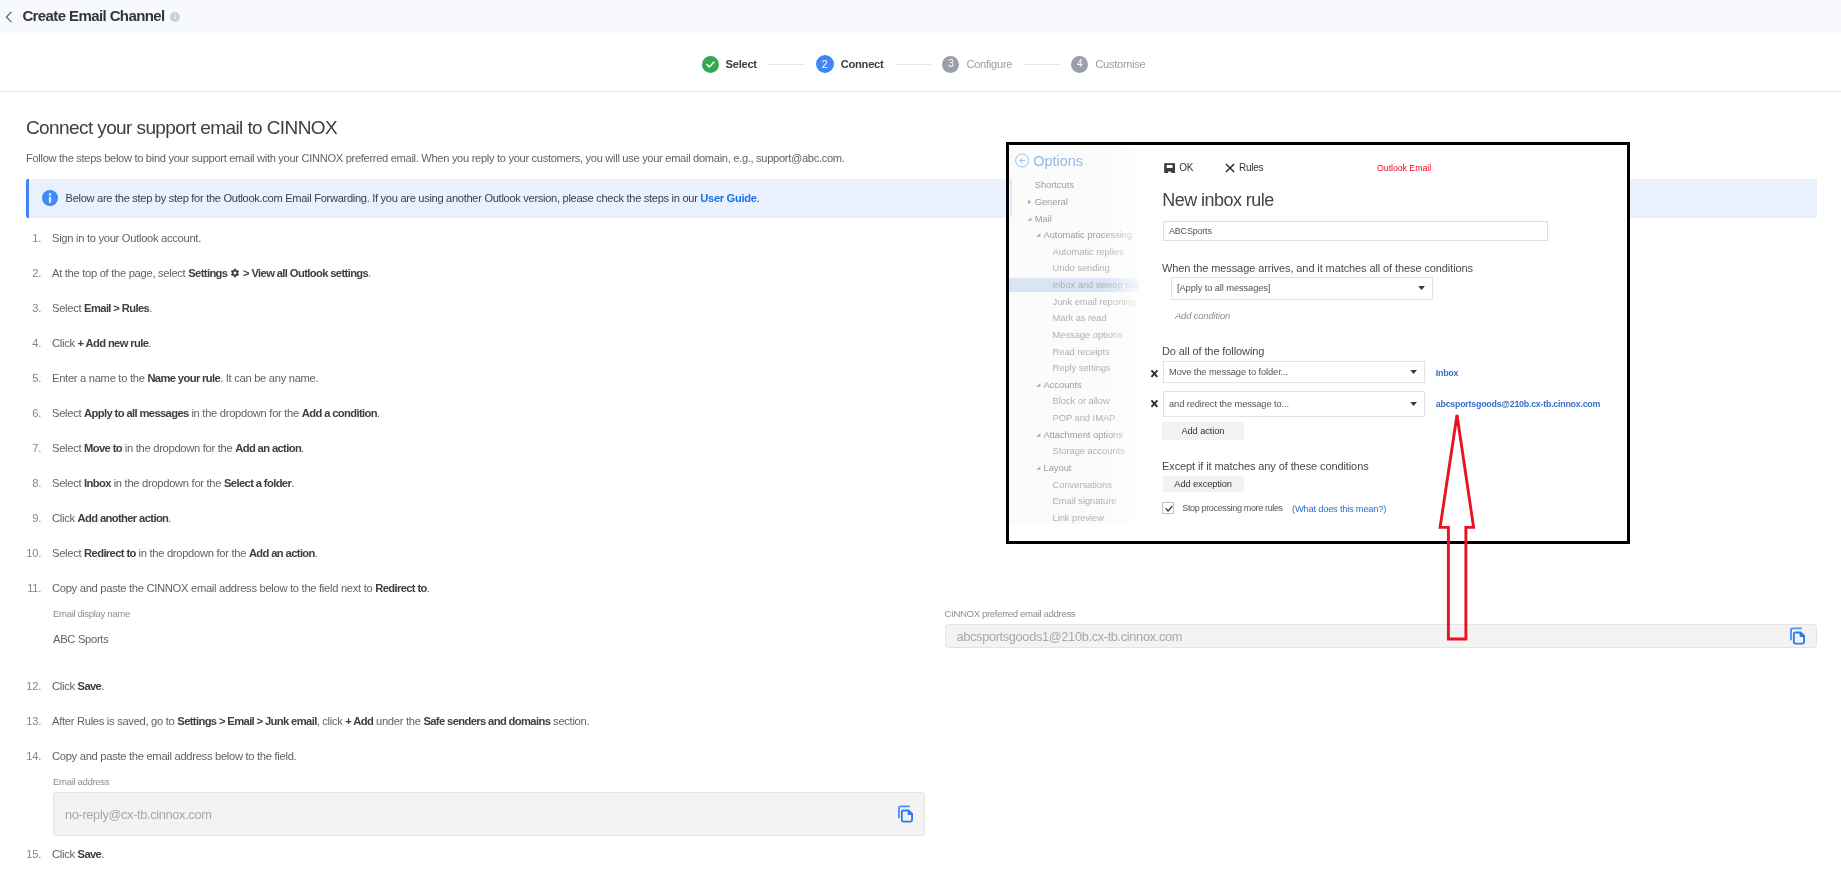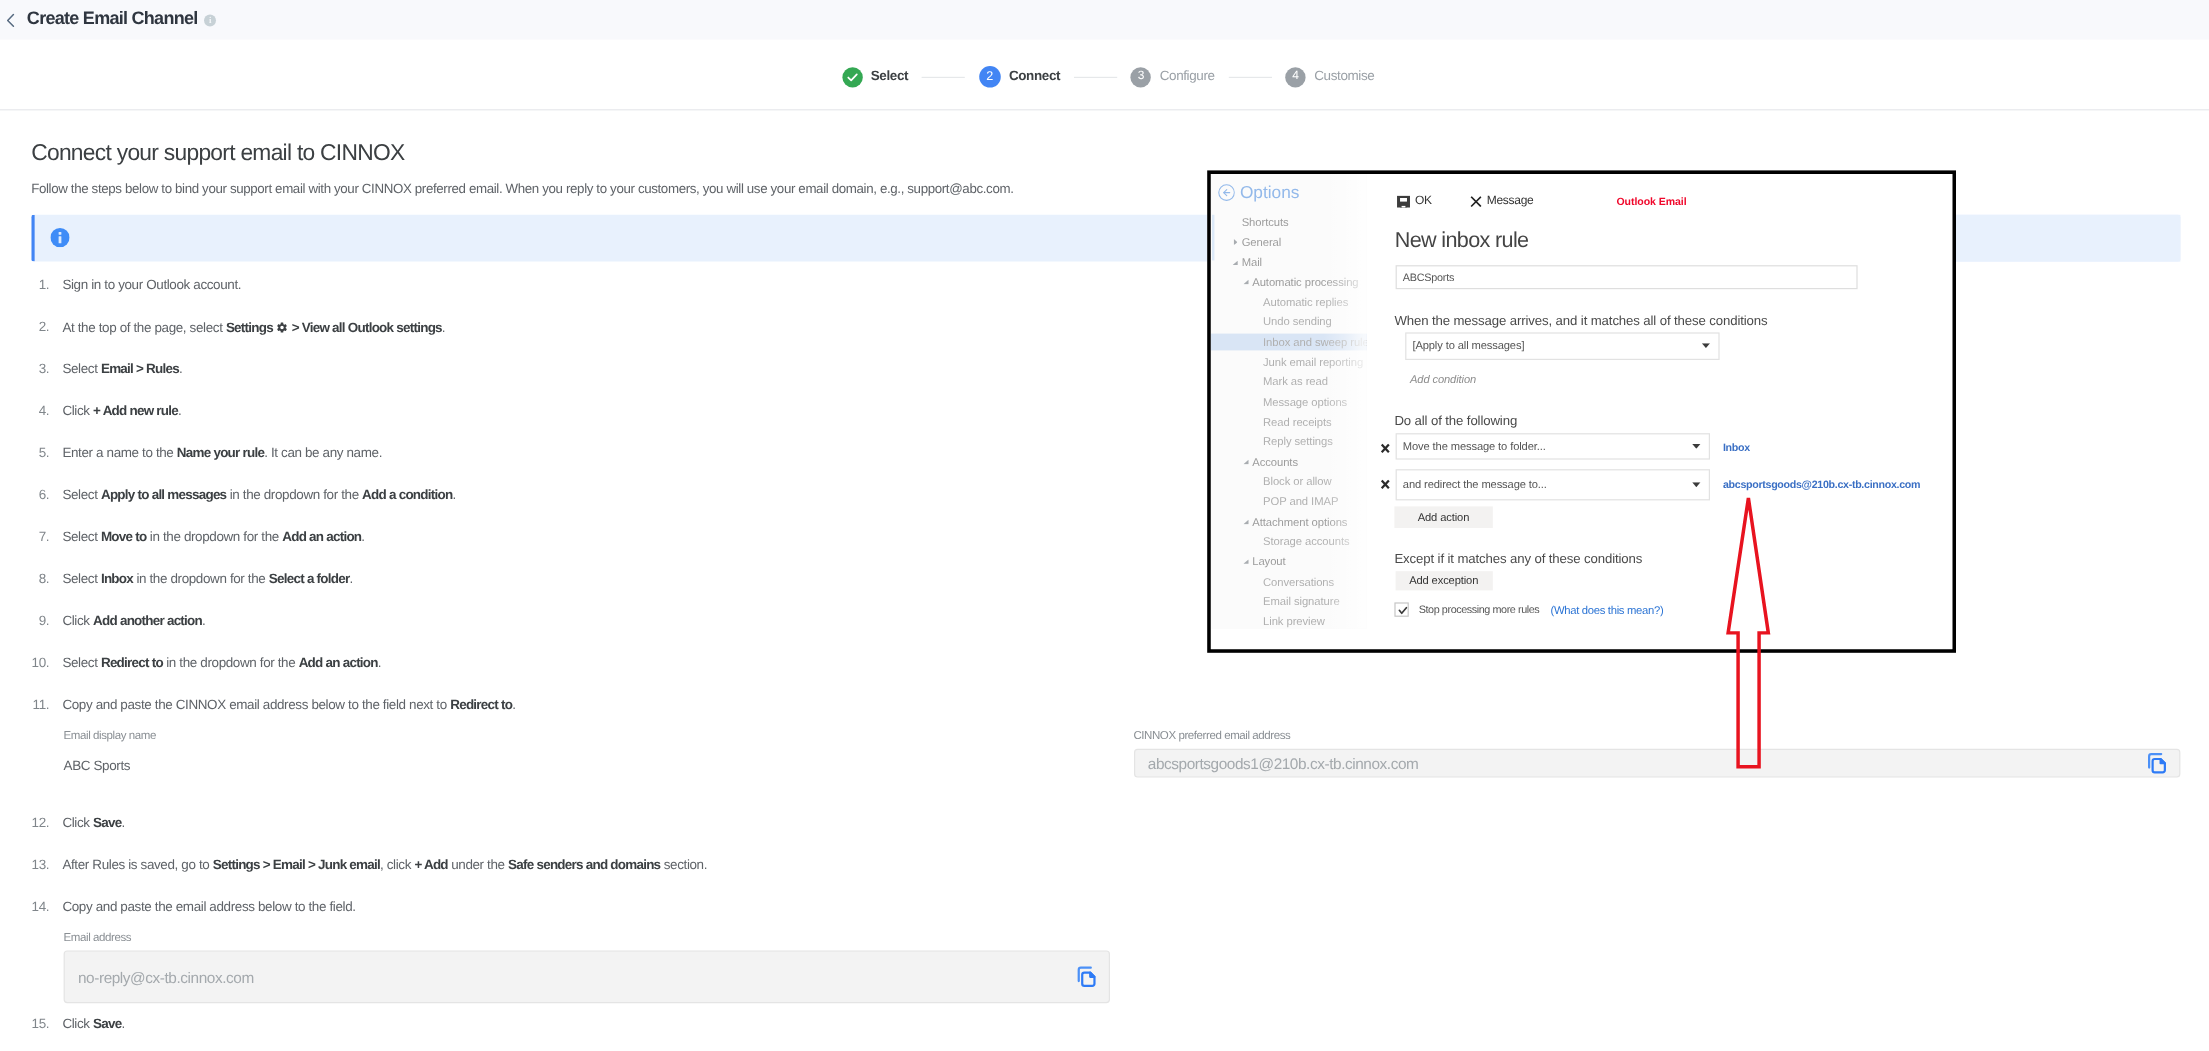--- a/index.html
+++ b/index.html
@@ -81,21 +81,21 @@
   .opt-head { position:absolute; display:flex; align-items:center; }
   .opt-head .txt { font-size:14.4px; color:#93b9ea; margin-left:4.2px; font-weight:normal; letter-spacing:0px; line-height:1; }
   .nav-item { position:absolute; height:13px; font-size:9.4px; letter-spacing:-0.05px; white-space:nowrap;
      display:flex; align-items:center; line-height:13px; }
   .nav-item .arw { position:absolute; line-height:0; }
   .nav-sel { position:absolute; left:0; width:130px; height:14px; background:#d9e5f5; }
   .nav-accent { position:absolute; left:1px; width:2px; background:#dce9f8; }
 
   .form { position:absolute; left:0; top:0; width:618px; height:396px; }
   .tbtn { position:absolute; font-size:10px; letter-spacing:-0.25px; color:#333; display:flex; align-items:center; line-height:1; }
-  .badge-red { position:absolute; font-size:8.8px; color:#f0072b; font-weight:bold; letter-spacing:-0.05px; line-height:1; }
+  .badge-red { position:absolute; font-size:8.8px; color:#f0072b; font-weight:normal; letter-spacing:-0.05px; line-height:1;margin-left:30px; }
   .f-h1 { position:absolute; font-size:18px; letter-spacing:-0.55px; color:#444; font-weight:normal; line-height:1; }
   .f-input { position:absolute; border:1px solid #dedede; background:#fff; font-size:9px; letter-spacing:-0.2px;
     color:#555; display:flex; align-items:center; padding-left:5px; }
   .f-label { position:absolute; font-size:11px; letter-spacing:-0.1px; color:#4a4a4a; line-height:1; white-space:nowrap; }
   .f-select { position:absolute; border:1px solid #e2e2e2; background:#fff; font-size:9.3px; letter-spacing:-0.1px;
     color:#555; display:flex; align-items:center; padding-left:5px; }
   .f-select .caret { position:absolute; right:6.4px; top:50%; transform:translateY(-50%); line-height:0; }
   .f-link { position:absolute; font-size:9.3px; letter-spacing:-0.1px; color:#2a73d4; white-space:nowrap; line-height:1; }
   .f-link.bold { font-weight:bold; color:#3a6fc4; font-size:8.9px; letter-spacing:-0.25px; }
   .f-btn { position:absolute; background:#f3f2f1; font-size:9.3px; letter-spacing:-0.1px; color:#333;
@@ -146,20 +146,21 @@
 </div>
 <div class="hline"></div>
 <h1 class="page-title">Connect your support email to CINNOX</h1>
 <p class="subtitle">Follow the steps below to bind your support email with your CINNOX preferred email. When you reply to your customers, you will use your email domain, e.g., support@abc.com.</p>
 <div class="notice">
   <span class="i-badge"><svg width="16" height="16" viewBox="0 0 16 16">
         <circle cx="8" cy="8" r="8" fill="#3f8cf7"></circle>
         <rect x="6.85" y="3.3" width="2.3" height="2.3" rx="0.3" fill="#dbeafe"></rect>
         <rect x="6.85" y="6.8" width="2.3" height="5.9" rx="0.3" fill="#dbeafe"></rect>
       </svg></span>
+  <span class="txt"><span>Below are the step by step for the Outlook.com Email Forwarding. If you are using another Outlook version, please check the steps in our </span><a href="#">User Guide</a><span>.</span></span>
 </div>
 <div class="li" style="top:233.4px">
   <span class="n">1.</span>
   <span class="t"><span>Sign in to your Outlook account.</span></span>
 </div>
 <div class="li" style="top:268.4px">
   <span class="n">2.</span>
   <span class="t"><span>At the top of the page, select </span><b>Settings</b><span> </span><span class="gear"><svg width="10" height="10" viewBox="0 0 24 24">
           <path d="M19.4 13a7.8 7.8 0 0 0 0-2l2.1-1.6a.5.5 0 0 0 .12-.64l-2-3.46a.5.5 0 0 0-.6-.22l-2.5 1a7.3 7.3 0 0 0-1.73-1L14.5 2.4a.5.5 0 0 0-.5-.4h-4a.5.5 0 0 0-.5.4L9.2 5.08a7.3 7.3 0 0 0-1.73 1l-2.5-1a.5.5 0 0 0-.6.22l-2 3.46a.5.5 0 0 0 .12.64L4.6 11a7.8 7.8 0 0 0 0 2l-2.1 1.6a.5.5 0 0 0-.12.64l2 3.46a.5.5 0 0 0 .6.22l2.5-1a7.3 7.3 0 0 0 1.73 1l.3 2.68a.5.5 0 0 0 .5.4h4a.5.5 0 0 0 .5-.4l.3-2.68a7.3 7.3 0 0 0 1.73-1l2.5 1a.5.5 0 0 0 .6-.22l2-3.46a.5.5 0 0 0-.12-.64L19.4 13zM12 15.5A3.5 3.5 0 1 1 15.5 12 3.5 3.5 0 0 1 12 15.5z" fill="#3c4043"></path>
         </svg></span><span> </span><b>&gt; View all Outlook settings</b><span>.</span></span>
@@ -345,21 +346,21 @@
               <rect x="24" y="62" width="64" height="12" fill="#3c3c3c"></rect>
               <rect x="30" y="78" width="52" height="26" fill="#3c3c3c"></rect>
               <rect x="40" y="86" width="32" height="18" fill="#fff"></rect>
             </svg></span>
     <span style="margin-left:4px">OK</span>
    </span>
    <span class="tbtn" style="left:216.0px;top:18.0px">
     <span style="line-height:0"><svg width="10" height="10" viewBox="0 0 16 16">
               <path d="M2.3 2.3 L13.7 13.7 M13.7 2.3 L2.3 13.7" stroke="#222" stroke-width="2.2" stroke-linecap="square"></path>
             </svg></span>
-    <span style="margin-left:4px">Message</span>
+    <span style="margin-left:4px">Rules</span>
    </span>
    <span class="badge-red" style="left:338.0px;top:19.0px">Outlook Email</span>
    <span class="f-h1" style="left:153.3px;top:46.0px">New inbox rule</span>
    <div class="f-input" style="left:154.0px;top:76.0px;width:385.0px;height:20.0px">
           <span>ABCSports</span>
         </div>
    <span class="f-label" style="left:153.0px;top:118.0px">When the message arrives, and it matches all of these conditions</span>
    <div class="f-select" style="left:162px;top:131.6px;width:262.0px;height:23.2px">
     <span>[Apply to all messages]</span>
     <span class="caret"><svg width="7.2" height="4.1" viewBox="0 0 10 6">

